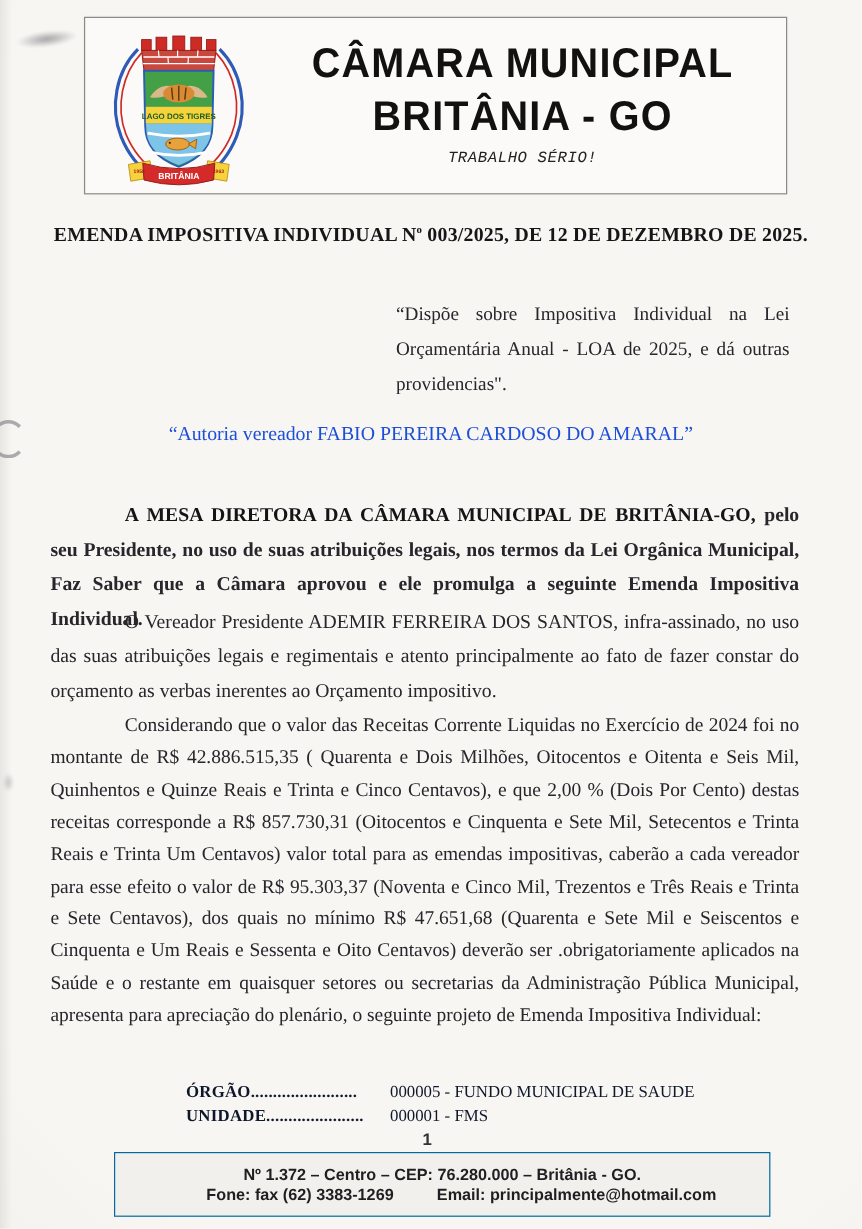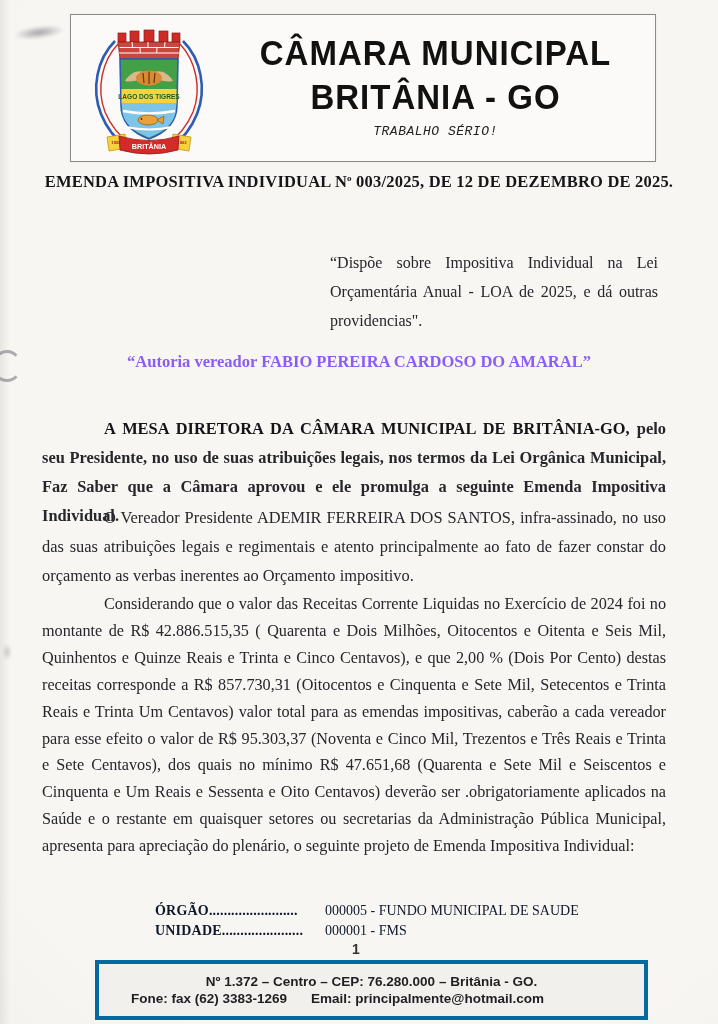--- a/index.html
+++ b/index.html
@@ -23,32 +23,32 @@
     font-family:"Liberation Sans","DejaVu Sans",sans-serif;
     font-weight:bold;font-size:33px;line-height:44px;color:#111;
     letter-spacing:1px;transform:scaleY(1.05);
   }
   .tagline{
     font-family:Liberation Mono, monospace;font-style:italic;
     font-size:13px;margin-top:5px;color:#222;letter-spacing:.5px;
   }
   
   .doc-heading{
-    position:absolute;left:40px;right:40px;top:172px;text-align:center;
+    position:absolute;left:40px;right:40px;top:186px;text-align:center;
     font-weight:bold;font-size:16.5px;color:#161619;letter-spacing:.2px;
   }
   .doc-heading sup{font-size:9px;}
   
   .epigraph{
     position:absolute;left:330px;width:328px;top:248px;
     font-size:16px;line-height:29px;text-align:justify;color:#26262b;
   }
   .autoria{
     position:absolute;left:40px;right:40px;top:352px;text-align:center;
-    font-weight:bold;font-size:16.5px;color:#8b5cf6;
+    font-weight:normal;font-size:16.5px;color:#1d4ed8;
   }
   .para{
     position:absolute;left:42px;width:624px;
     font-size:16.4px;line-height:29px;text-align:justify;
     text-indent:62px;color:#26262b;
   }
   .p1{top:414px;font-weight:bold;}
   .p2{top:503px;}
   .p3{top:591px;line-height:26.9px;font-size:16.2px;}
   .art1{top:806px;}
@@ -62,27 +62,27 @@
   }
   .budget .lbl{display:inline-block;width:170px;font-weight:bold;letter-spacing:.2px;}
   .page-number{
     position:absolute;left:0;right:6px;top:941px;text-align:center;
     font-size:14px;font-weight:bold;color:#333;
     font-family:"Liberation Sans",sans-serif;
   }
   
   .footer-box{
     position:absolute;left:95px;top:960px;width:545px;height:52px;
-    border:4px solid #0369a1;background:#f2f0ec;
+    border:1px solid #0369a1;background:#f2f0ec;
     display:flex;flex-direction:column;justify-content:center;gap:2px;
     font-family:"Liberation Sans","DejaVu Sans",sans-serif;
     font-weight:bold;font-size:13.5px;color:#1f1f22;
   }
   .footer-line1{text-align:center;}
-  .footer-line2{display:flex;justify-content:flex-start;gap:24px;padding-left:32px;}
+  .footer-line2{display:flex;justify-content:center;gap:36px;padding-left:32px;}
   
   .smudge1{
     position:absolute;left:14px;top:26px;width:50px;height:13px;
     background:radial-gradient(ellipse at center, rgba(85,85,92,.5), rgba(85,85,92,0) 72%);
     transform:rotate(-7deg);filter:blur(1px);
   }
   .mark-ring{
     position:absolute;left:-8px;top:350px;width:24px;height:26px;
     border:3px solid rgba(110,110,118,.55);border-radius:50%;
     border-right-color:transparent;filter:blur(.6px);

